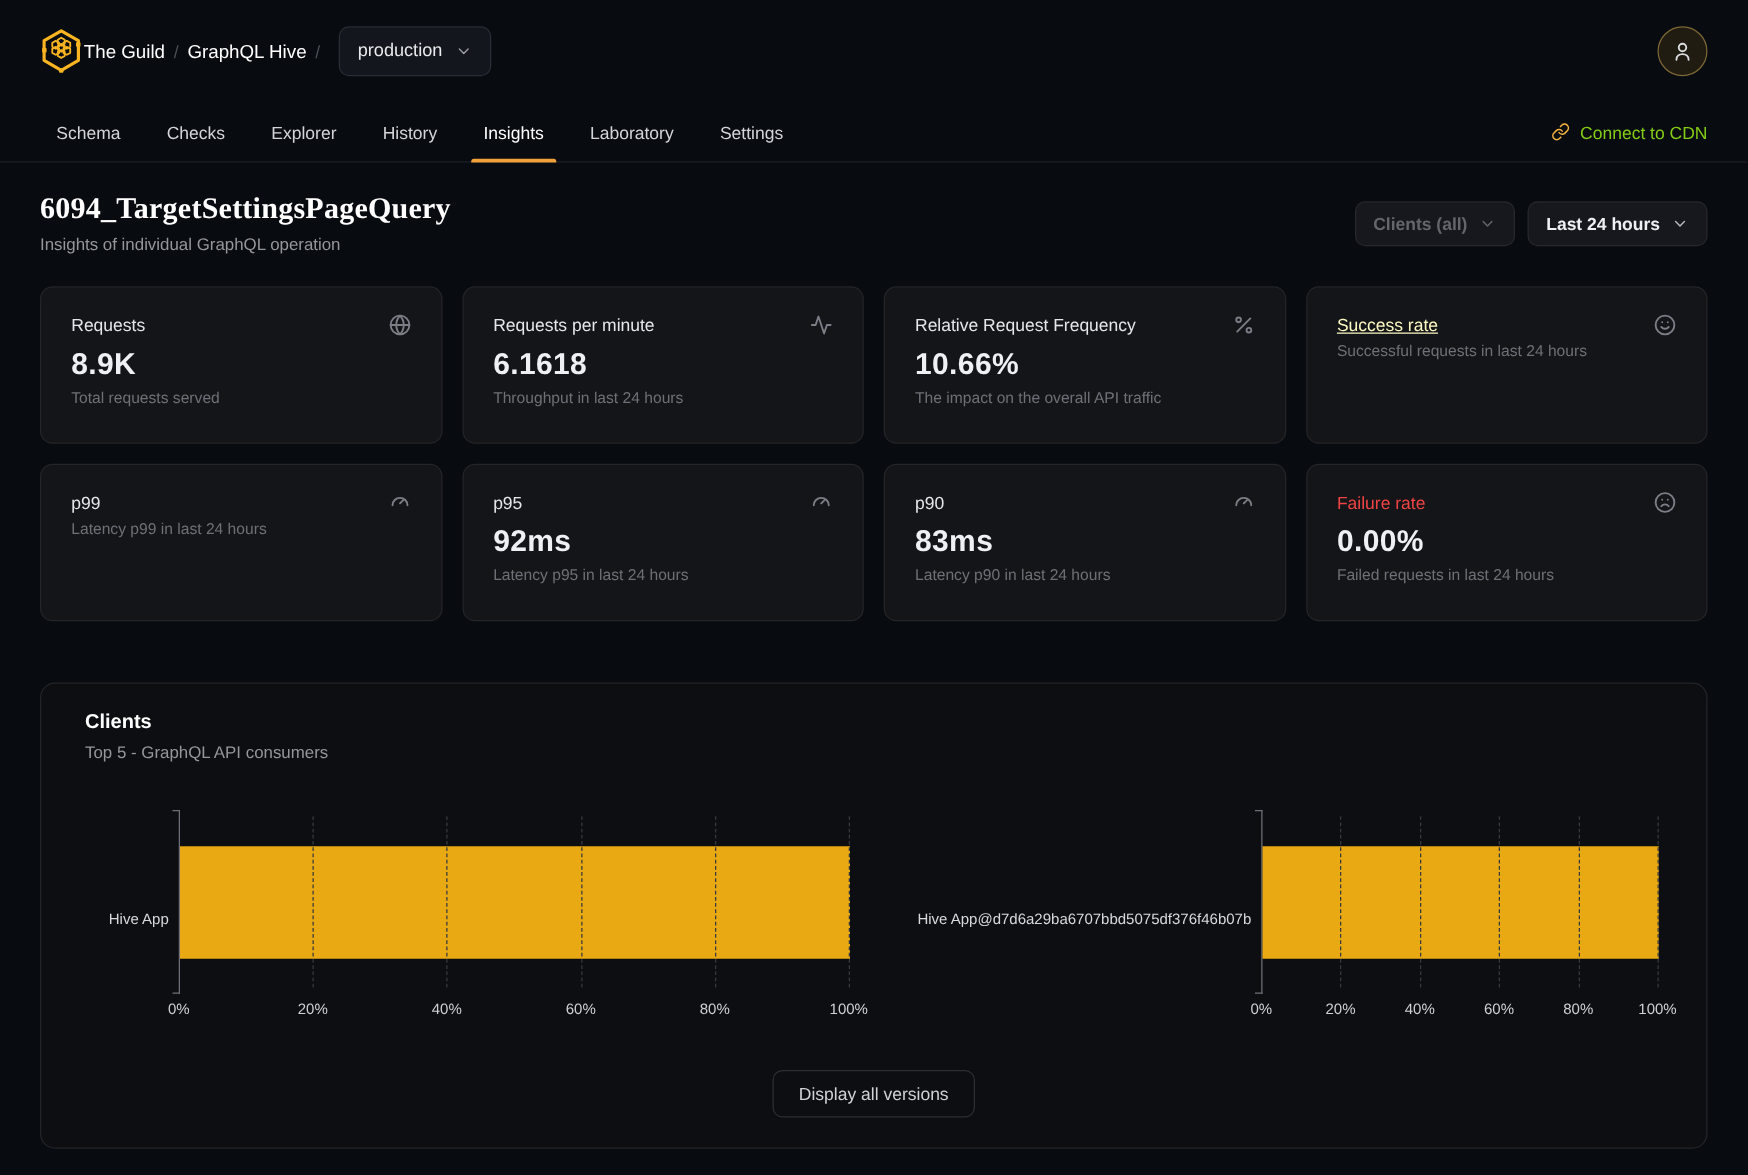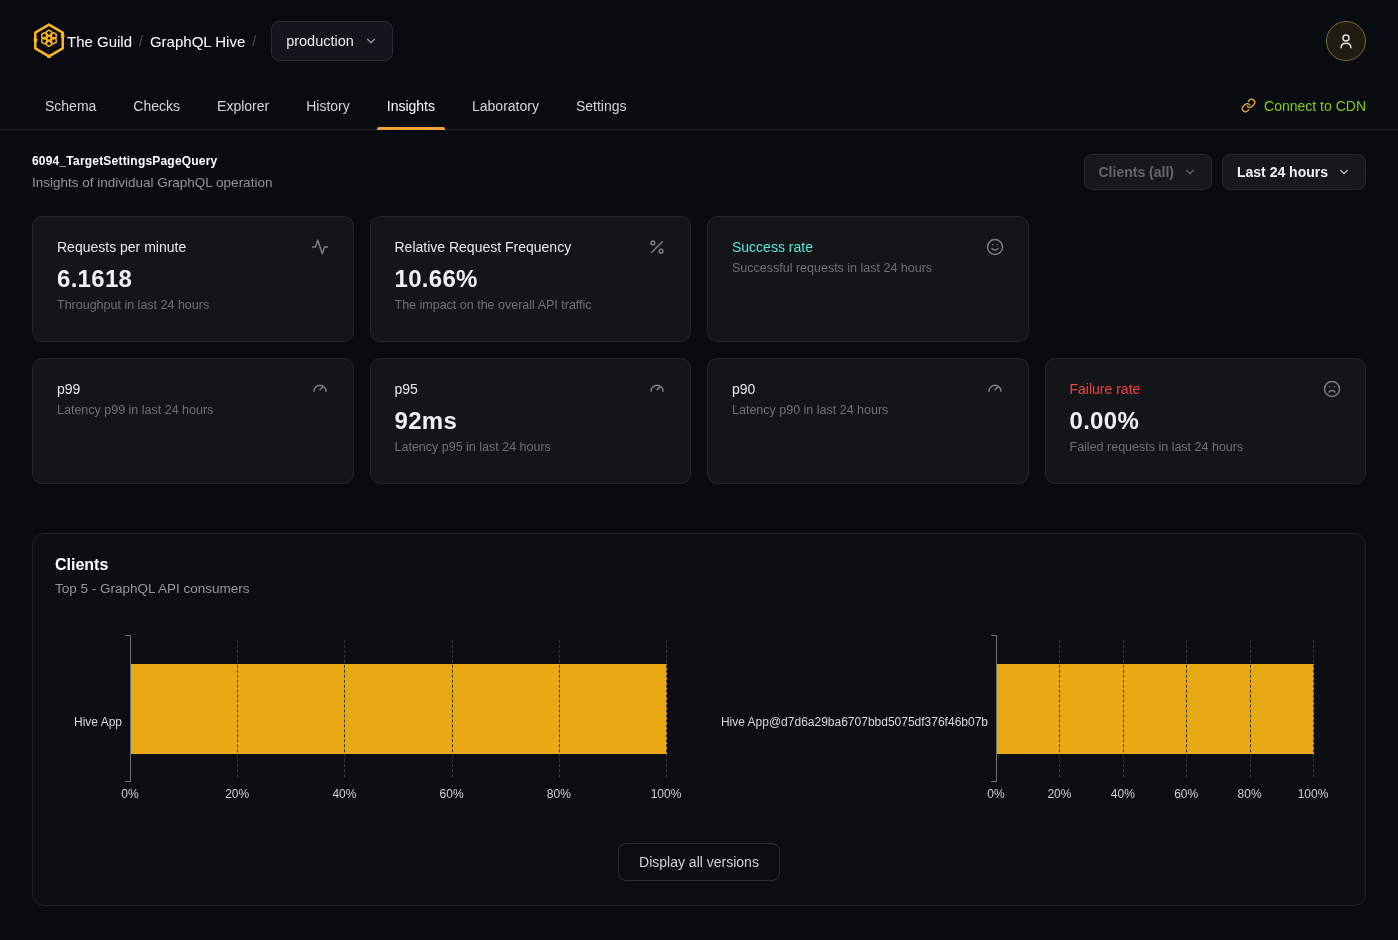--- a/index.html
+++ b/index.html
@@ -89,21 +89,21 @@
   .cdn-link svg { width: 15px; height: 15px; stroke: #f3b23e; fill: none; stroke-width: 2; stroke-linecap: round; stroke-linejoin: round; }
 
   
   .content { padding: 0 32px; }
   .page-head {
     margin-top: 24px;
     display: flex;
     justify-content: space-between;
     align-items: center;
   }
-  .page-title { font-size: 12px; font-weight: 700; color: #ffffff; letter-spacing: 0.2px; }
+  .page-title { font-size: 24px; font-weight: 700; color: #ffffff; letter-spacing: 0.2px; font-family: Liberation Serif, serif; }
   .page-sub { margin-top: 7px; font-size: 13.5px; color: #95969b; }
   .filters { display: flex; gap: 10px; }
   .filter-btn {
     height: 36px;
     display: inline-flex;
     align-items: center;
     gap: 9px;
     padding: 0 14px;
     background: #16181d;
     border: 1px solid #26282e;
@@ -126,34 +126,34 @@
   }
   .card {
     height: 126px;
     background: #131518;
     border: 1px solid #232529;
     border-radius: 10px;
     padding: 21px 24px 0;
   }
   .card-top { display: flex; align-items: center; justify-content: space-between; }
   .card-label { font-size: 14px; color: #e6e7ea; }
-  .card-label.success { color: #5eead4; }
+  .card-label.success { color: #fef9c3; text-decoration: underline; }
   .card-label.danger { color: #ef4444; }
   .card-icon { width: 18px; height: 18px; stroke: #7b7e86; fill: none; stroke-width: 2; stroke-linecap: round; stroke-linejoin: round; }
   .card-value { margin-top: 9px; font-size: 24px; font-weight: 700; color: #eef0f3; letter-spacing: 0.3px; }
   .card-sub { margin-top: 5px; font-size: 12.5px; color: #6e7077; }
   .row2 { margin-top: 16px; }
 
   
   .panel {
     margin-top: 49px;
     background: #0c0e12;
     border: 1px solid #222429;
     border-radius: 12px;
-    padding: 22px 22px 24px;
+    padding: 22px 35px 24px;
   }
   .panel-title { font-size: 16px; font-weight: 700; color: #ffffff; }
   .panel-sub { margin-top: 7px; font-size: 13.5px; color: #95969b; }
 
   .charts-row { display: flex; margin-top: 44px; }
   .chart { display: flex; align-items: stretch; }
   .chart + .chart { margin-left: 56px; }
   .cat-label {
     align-self: stretch;
     display: flex;
@@ -303,20 +303,32 @@
         <svg class="chev" viewBox="0 0 24 24">
             <path d="m6 9 6 6 6-6"></path>
           </svg>
       </button>
     </div>
   </div>
 
   <div class="stats-grid">
     <div class="card">
       <div class="card-top">
+        <span class="card-label">Requests</span>
+        <svg class="card-icon" viewBox="0 0 24 24">
+          <circle cx="12" cy="12" r="10"></circle>
+            <path d="M12 2a14.5 14.5 0 0 0 0 20 14.5 14.5 0 0 0 0-20"></path>
+            <path d="M2 12h20"></path>
+        </svg>
+      </div>
+      <div class="card-value">8.9K</div>
+      <div class="card-sub">Total requests served</div>
+    </div>
+    <div class="card">
+      <div class="card-top">
         <span class="card-label">Requests per minute</span>
         <svg class="card-icon" viewBox="0 0 24 24">
           <path d="M22 12h-4l-3 9L9 3l-3 9H2"></path>
         </svg>
       </div>
       <div class="card-value">6.1618</div>
       <div class="card-sub">Throughput in last 24 hours</div>
     </div>
     <div class="card">
       <div class="card-top">
@@ -367,20 +379,21 @@
       <div class="card-sub">Latency p95 in last 24 hours</div>
     </div>
     <div class="card">
       <div class="card-top">
         <span class="card-label">p90</span>
         <svg class="card-icon" viewBox="0 0 24 24">
           <path d="M4 15a8 8 0 1 1 16 0"></path>
             <path d="m12 13 3.5-3.5"></path>
         </svg>
       </div>
+      <div class="card-value">83ms</div>
       <div class="card-sub">Latency p90 in last 24 hours</div>
     </div>
     <div class="card">
       <div class="card-top">
         <span class="card-label danger">Failure rate</span>
         <svg class="card-icon" viewBox="0 0 24 24">
           <circle cx="12" cy="12" r="10"></circle>
             <path d="M16 16s-1.5-2-4-2-4 2-4 2"></path>
             <line x1="9" y1="9" x2="9.01" y2="9"></line>
             <line x1="15" y1="9" x2="15.01" y2="9"></line>

